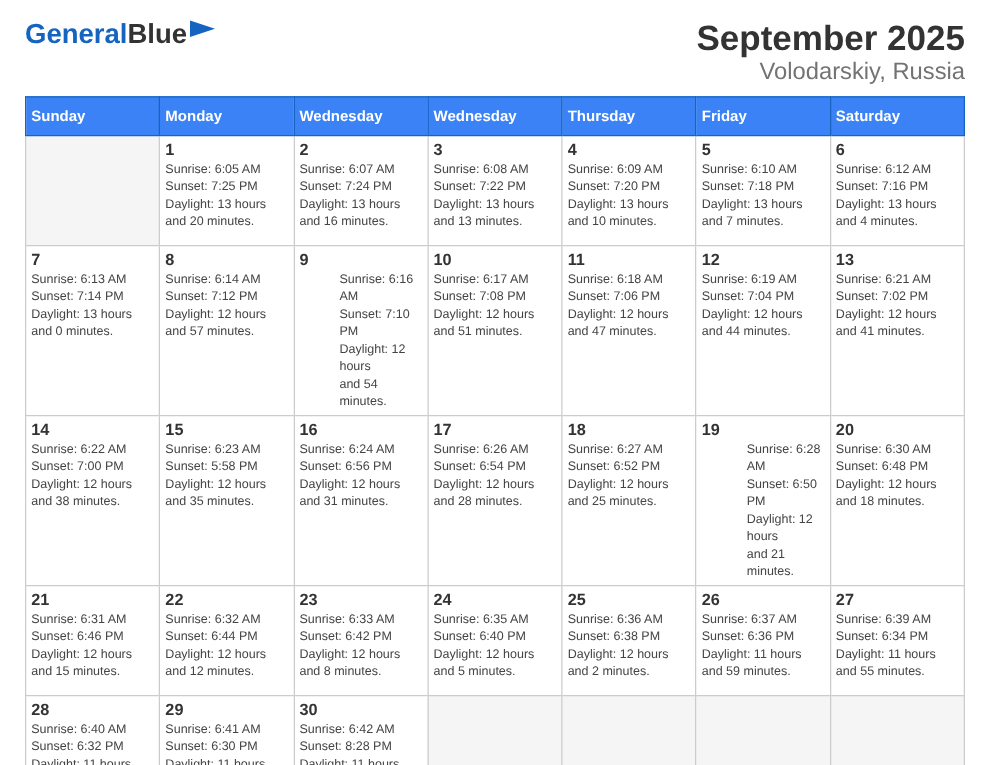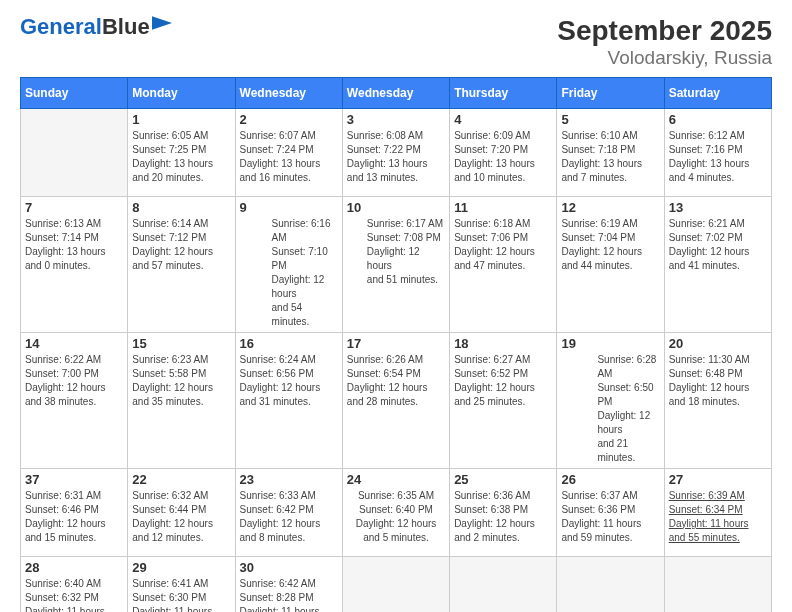--- a/index.html
+++ b/index.html
@@ -191,21 +191,21 @@
           </td>
           <td>
             <span class="day-number">9</span>
             <div class="day-info" style="white-space: pre-line; margin-left: 32px;">Sunrise: 6:16 AM
 Sunset: 7:10 PM
 Daylight: 12 hours
 and 54 minutes.</div>
           </td>
           <td>
             <span class="day-number">10</span>
-            <div class="day-info" style="white-space: pre-line; margin-left: 20px;">Sunrise: 6:17 AM
+            <div class="day-info" style="white-space: pre-line;">Sunrise: 6:17 AM
 Sunset: 7:08 PM
 Daylight: 12 hours
 and 51 minutes.</div>
           </td>
           <td>
             <span class="day-number">11</span>
             <div class="day-info" style="white-space: pre-line;">Sunrise: 6:18 AM
 Sunset: 7:06 PM
 Daylight: 12 hours
 and 47 minutes.</div>
@@ -263,29 +263,29 @@
           </td>
           <td>
             <span class="day-number">19</span>
             <div class="day-info" style="white-space: pre-line; margin-left: 36px;">Sunrise: 6:28 AM
 Sunset: 6:50 PM
 Daylight: 12 hours
 and 21 minutes.</div>
           </td>
           <td>
             <span class="day-number">20</span>
-            <div class="day-info" style="white-space: pre-line;">Sunrise: 11:30 AM
+            <div class="day-info" style="white-space: pre-line;">Sunrise: 6:30 AM
 Sunset: 6:48 PM
 Daylight: 12 hours
 and 18 minutes.</div>
           </td>
         </tr>
         <tr>
           <td>
-            <span class="day-number">37</span>
+            <span class="day-number">21</span>
             <div class="day-info" style="white-space: pre-line;">Sunrise: 6:31 AM
 Sunset: 6:46 PM
 Daylight: 12 hours
 and 15 minutes.</div>
           </td>
           <td>
             <span class="day-number">22</span>
             <div class="day-info" style="white-space: pre-line;">Sunrise: 6:32 AM
 Sunset: 6:44 PM
 Daylight: 12 hours
@@ -293,42 +293,42 @@
           </td>
           <td>
             <span class="day-number">23</span>
             <div class="day-info" style="white-space: pre-line;">Sunrise: 6:33 AM
 Sunset: 6:42 PM
 Daylight: 12 hours
 and 8 minutes.</div>
           </td>
           <td>
             <span class="day-number">24</span>
-            <div class="day-info" style="white-space: pre-line; text-align: center;">Sunrise: 6:35 AM
+            <div class="day-info" style="white-space: pre-line;">Sunrise: 6:35 AM
 Sunset: 6:40 PM
 Daylight: 12 hours
 and 5 minutes.</div>
           </td>
           <td>
             <span class="day-number">25</span>
             <div class="day-info" style="white-space: pre-line;">Sunrise: 6:36 AM
 Sunset: 6:38 PM
 Daylight: 12 hours
 and 2 minutes.</div>
           </td>
           <td>
             <span class="day-number">26</span>
             <div class="day-info" style="white-space: pre-line;">Sunrise: 6:37 AM
 Sunset: 6:36 PM
 Daylight: 11 hours
 and 59 minutes.</div>
           </td>
           <td>
             <span class="day-number">27</span>
-            <div class="day-info" style="white-space: pre-line; text-decoration: underline;">Sunrise: 6:39 AM
+            <div class="day-info" style="white-space: pre-line;">Sunrise: 6:39 AM
 Sunset: 6:34 PM
 Daylight: 11 hours
 and 55 minutes.</div>
           </td>
         </tr>
         <tr>
           <td>
             <span class="day-number">28</span>
             <div class="day-info" style="white-space: pre-line;">Sunrise: 6:40 AM
 Sunset: 6:32 PM

